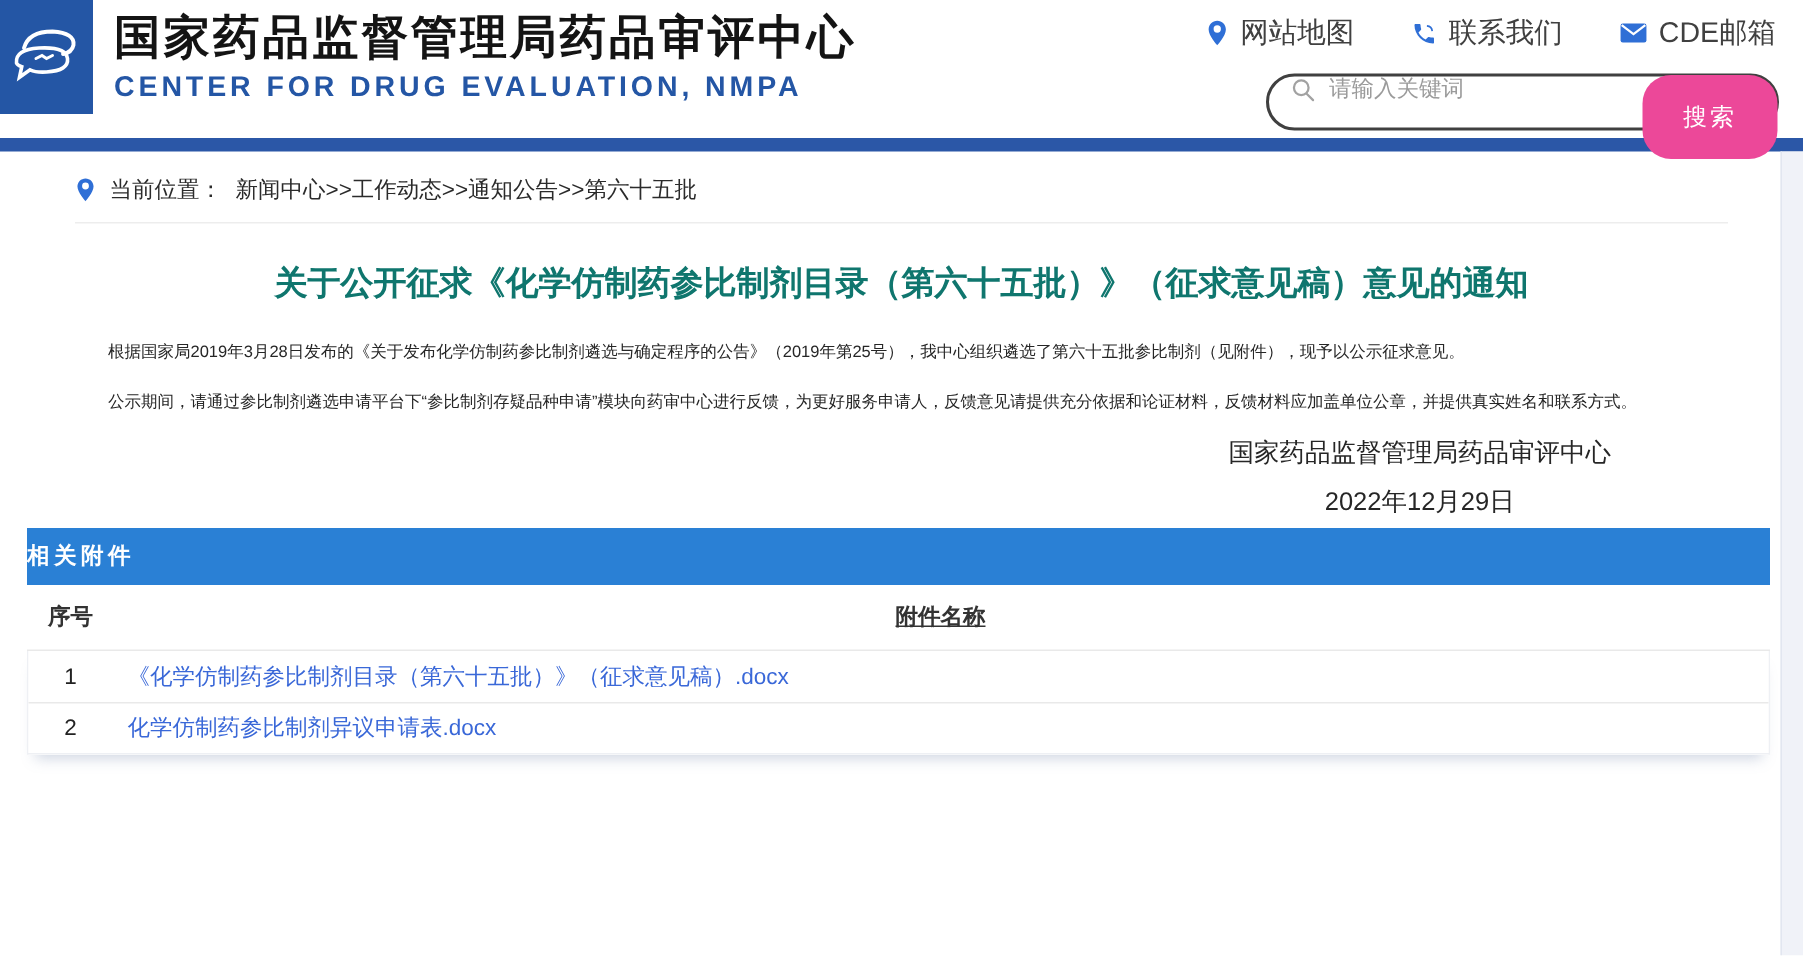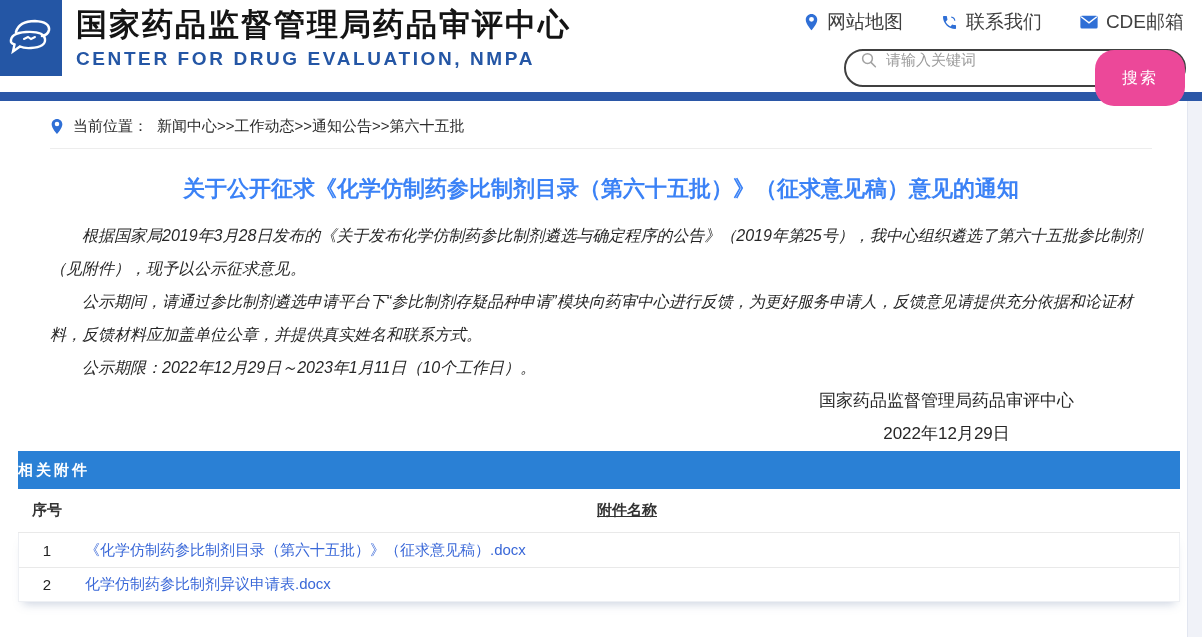--- a/index.html
+++ b/index.html
@@ -44,23 +44,23 @@
     background:#f0f2f8; border-left:1px solid #e2e6f0; }
 
   
   .breadcrumb { display:flex; align-items:center; gap:9px; margin:14px 0 0 50px; font-size:15px; color:#2b2b2b; height:22px; }
   .breadcrumb a { color:#2b2b2b; text-decoration:none; cursor:pointer; }
   .crumb-sep { color:#2b2b2b; }
   .divider { margin:11px 50px 0 50px; border-bottom:1px solid #ededed; }
 
   
   .article { margin:0 50px; }
-  .article-title { margin-top:25px; text-align:center; font-size:22px; font-weight:bold; color:#3b82f6; line-height:30px; }
+  .article-title { margin-top:25px; text-align:center; font-size:22px; font-weight:bold; color:#0f766e; line-height:30px; }
   .publish-date { margin-top:12px; text-align:center; font-size:14px; color:#a9a9a9; }
-  .article-body { margin-top:15px; font-size:16px; line-height:33px; color:#262626;font-style:italic; }
+  .article-body { margin-top:15px; font-size:11px; line-height:33px; color:#262626; }
   .article-body p { text-indent:2em; }
   .signature { display:flex; justify-content:flex-end; padding-right:78px; }
   .signature .sig-inner { text-align:center; font-size:17px; line-height:33px; color:#262626; }
 
   
   .attachments { margin:1px 22px 0 18px; }
   .att-title {
     height:38px; line-height:38px; background:#2a80d5; color:#fff;
     text-align:left; font-size:15px; letter-spacing:3px; font-weight:bold;
   }
@@ -147,21 +147,20 @@
     <span><a>新闻中心</a><span class="crumb-sep">&gt;&gt;</span><a>工作动态</a><span class="crumb-sep">&gt;&gt;</span><a>通知公告</a><span class="crumb-sep">&gt;&gt;</span><a>第六十五批</a></span>
 </nav>
 <div class="divider"></div>
 
 <main class="article">
   <h1 class="article-title">关于公开征求《化学仿制药参比制剂目录（第六十五批）》（征求意见稿）意见的通知</h1>
 
   <div class="article-body">
     <p>根据国家局2019年3月28日发布的《关于发布化学仿制药参比制剂遴选与确定程序的公告》（2019年第25号），我中心组织遴选了第六十五批参比制剂（见附件），现予以公示征求意见。</p>
     <p>公示期间，请通过参比制剂遴选申请平台下“参比制剂存疑品种申请”模块向药审中心进行反馈，为更好服务申请人，反馈意见请提供充分依据和论证材料，反馈材料应加盖单位公章，并提供真实姓名和联系方式。</p>
-    <p>公示期限：2022年12月29日～2023年1月11日（10个工作日）。</p>
   </div>
 
   <div class="signature">
     <div class="sig-inner">
       <div>国家药品监督管理局药品审评中心</div>
       <div>2022年12月29日</div>
     </div>
   </div>
 </main>
 

